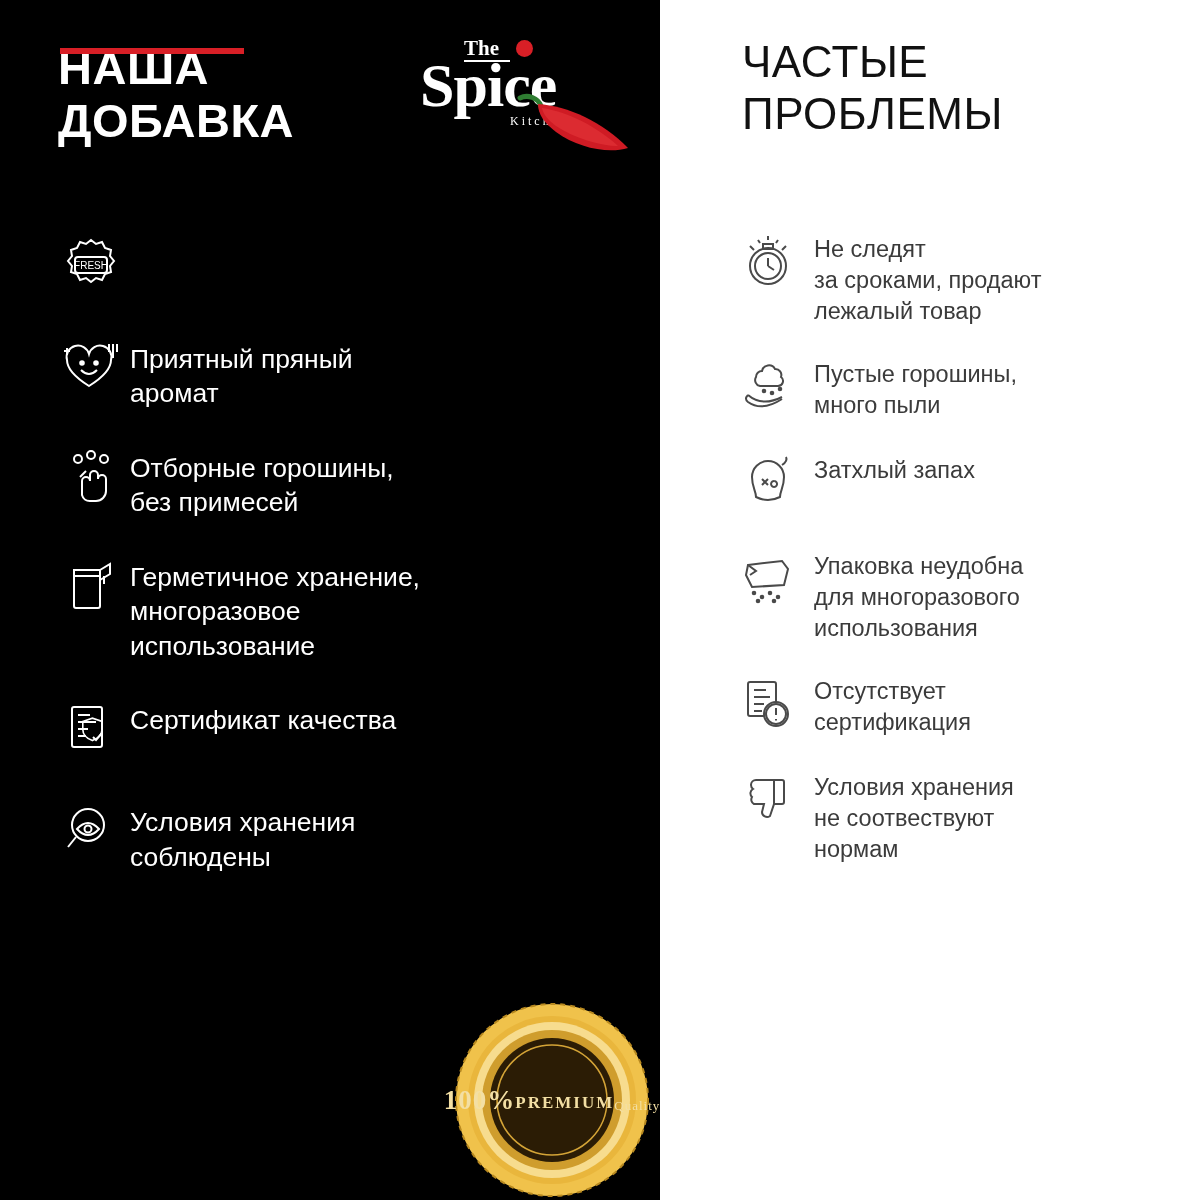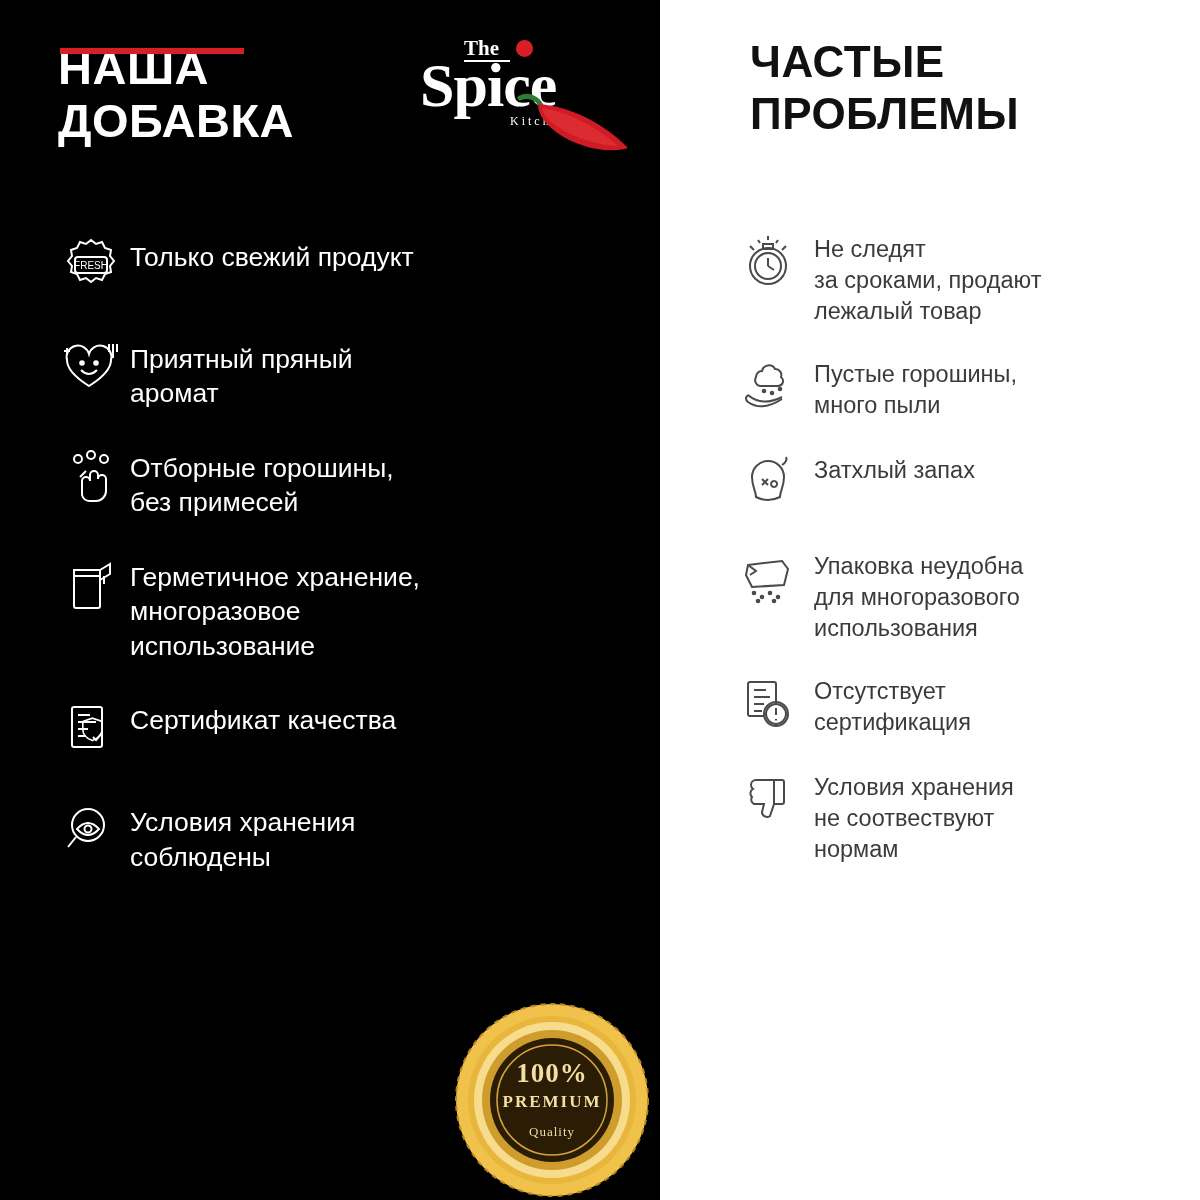--- a/index.html
+++ b/index.html
@@ -59,27 +59,26 @@
     top: 6px;
     width: 184px;
     height: 6px;
     background: #d81f26;
   }
   .title-right {
     position: absolute;
     left: 82px;
     top: 36px;
     color: #111111;
-    font-weight: bold;
+    font-weight: normal;
     font-size: 44px;
     line-height: 1.18;
     letter-spacing: 0.5px;
     text-transform: uppercase;
     width: 420px;
-    margin-left: 8px;
   }
 
   
   .brand {
     position: absolute;
     left: 412px;
     top: 28px;
     width: 220px;
     height: 130px;
     color: #ffffff;
@@ -190,21 +189,21 @@
     width: 200px;
     height: 200px;
   }
   .badge .b-text {
     position: absolute;
     left: 0;
     top: 0;
     width: 200px;
     height: 200px;
     display: flex;
-    flex-direction: column;
+    flex-direction: row;
     align-items: center;
     justify-content: center;
     color: #f3dfa4;
     text-align: center;
   }
   .badge .b100 {
     font-family: "Liberation Serif", serif;
     font-weight: bold;
     font-size: 27px;
     letter-spacing: 1px;
@@ -254,21 +253,20 @@
     <div class="rows-left">
 
       <div class="row">
         <div class="ico">
           <svg width="62" height="62" viewBox="0 0 62 62" fill="none" stroke="#ffffff" stroke-width="2">
             <path d="M31 6 l5 4 6-2 3 6 6 2 -1 6 4 5 -4 5 1 6 -6 2 -3 6 -6-2 -5 4 -5-4 -6 2 -3-6 -6-2 1-6 -4-5 4-5 -1-6 6-2 3-6 6 2z"></path>
             <rect x="15" y="23" width="32" height="16" rx="3"></rect>
             <text x="31" y="35" font-size="10" font-family="Liberation Sans, sans-serif" fill="#ffffff" stroke="none" text-anchor="middle">FRESH</text>
           </svg>
         </div>
-        <div class="txt">Только свежий продукт</div>
       </div>
 
       <div class="row">
         <div class="ico">
           <svg width="64" height="62" viewBox="0 0 64 62" fill="none" stroke="#ffffff" stroke-width="2">
             <path d="M30 50 C14 40 8 32 8 24 A10 10 0 0 1 30 18 A10 10 0 0 1 52 24 C52 32 46 40 30 50z"></path>
             <circle cx="23" cy="27" r="1.8" fill="#fff"></circle>
               <circle cx="37" cy="27" r="1.8" fill="#fff"></circle>
             <path d="M22 34 q8 8 16 0"></path>
             <path d="M8 12 l0 6 M5 15 l6 0"></path>

